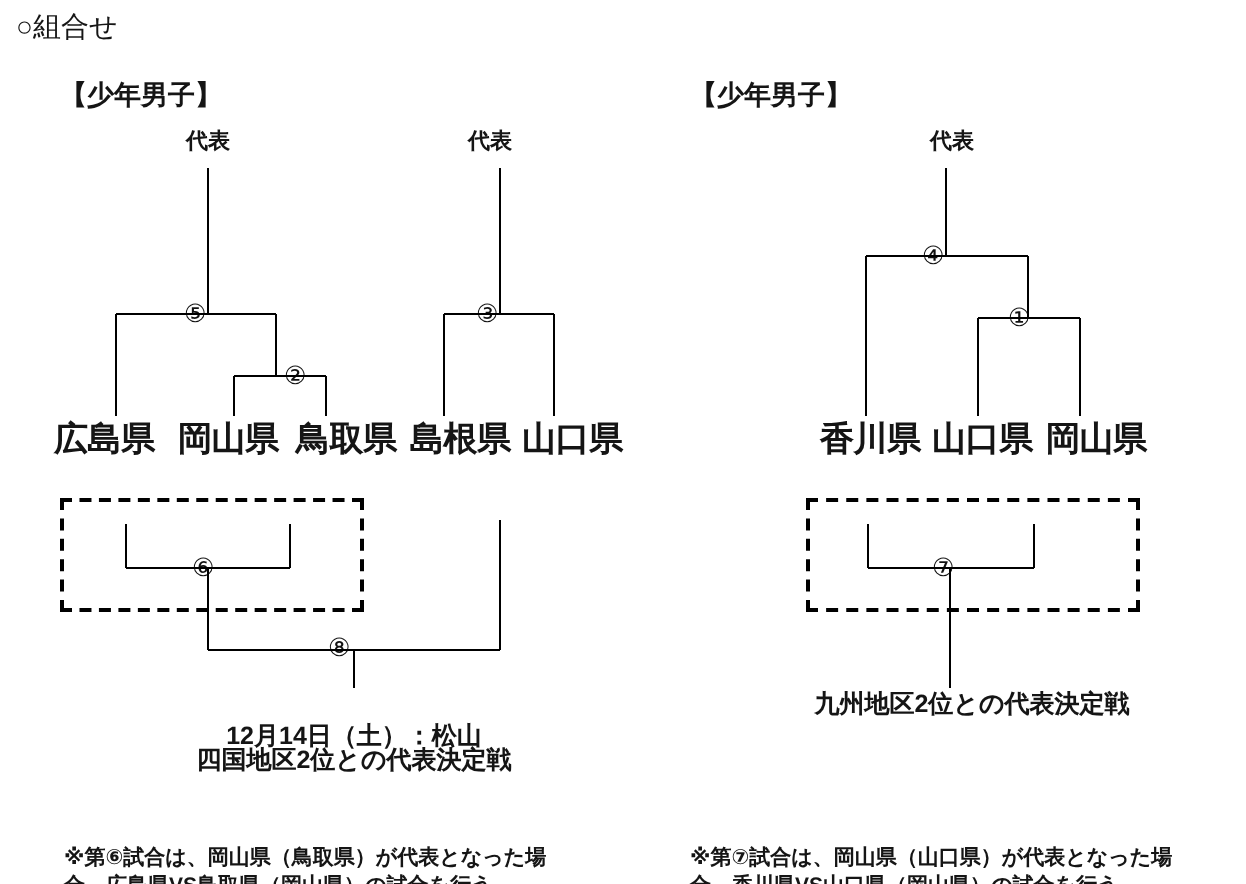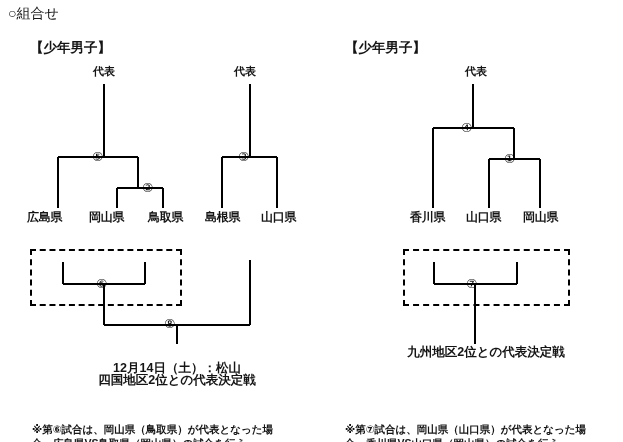--- a/index.html
+++ b/index.html
@@ -34,21 +34,21 @@
   }
   .section-title {
     font-size: 13.5px;
     font-weight: 700;
   }
   .rep {
     font-size: 11px;
     font-weight: 700;
   }
   .pref {
-    font-size: 12px;
+    font-size: 17px;
     font-weight: 700;
     letter-spacing: -0.2px;
   }
   .final-line {
     font-size: 12.5px;
     font-weight: 700;
     text-align: center;
   }
   .note {
     font-size: 10.5px;

